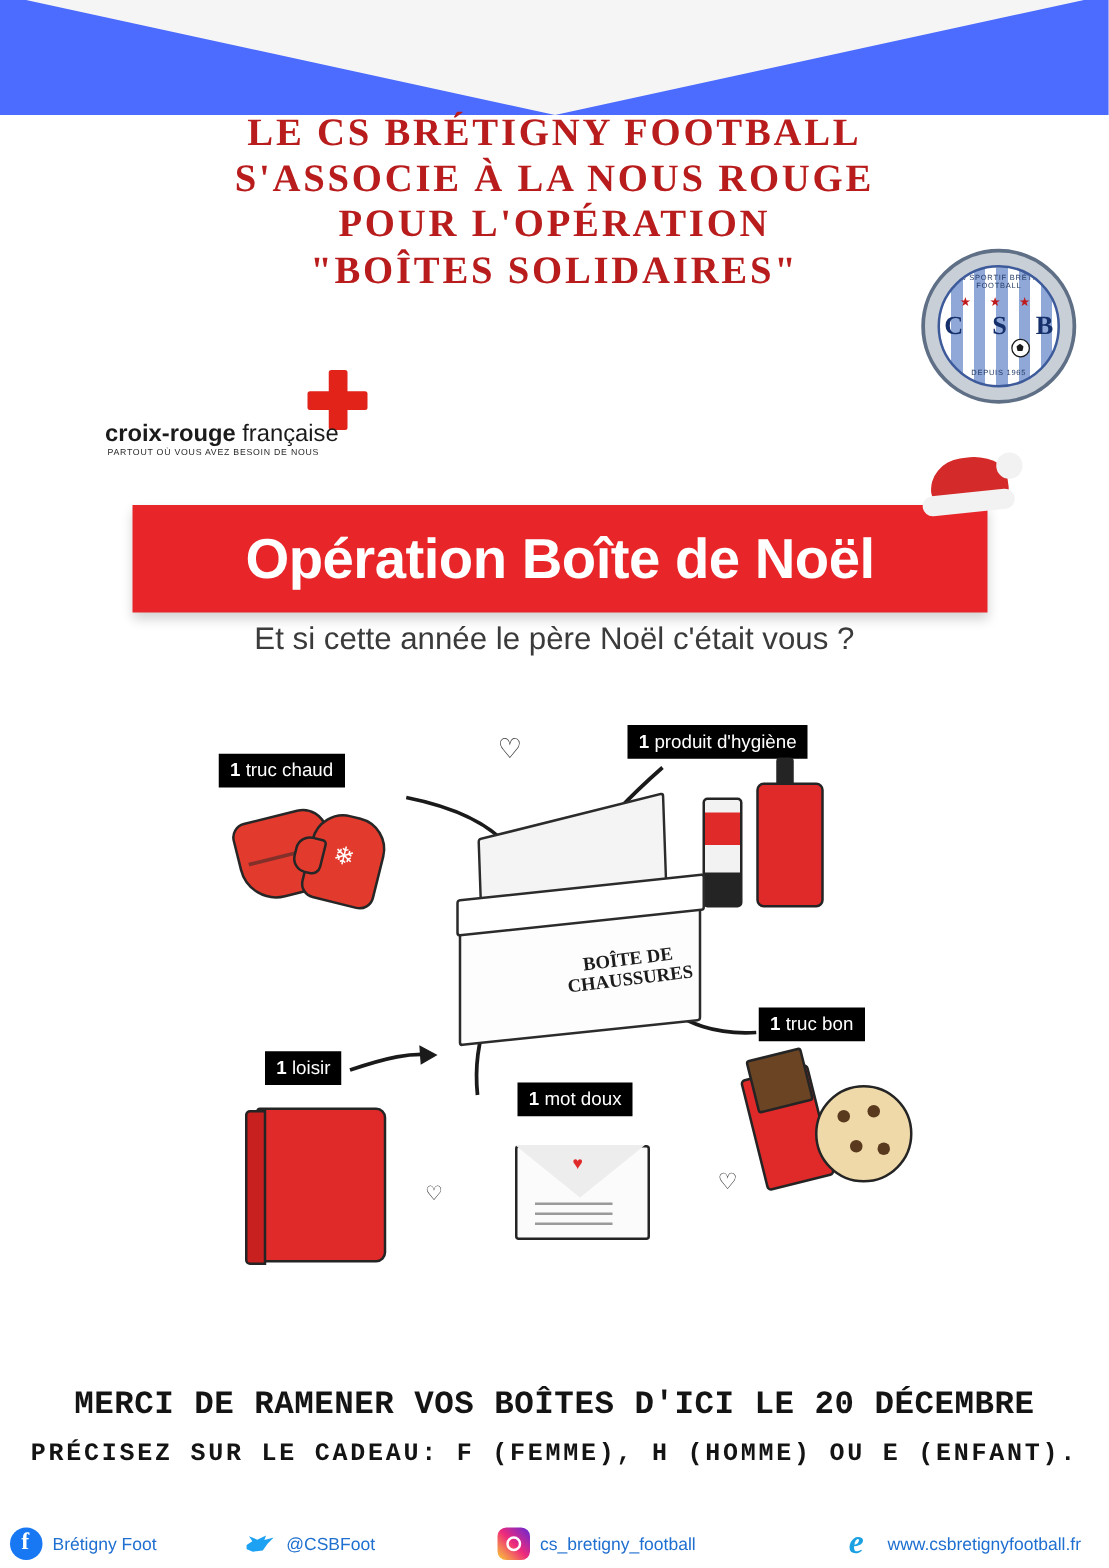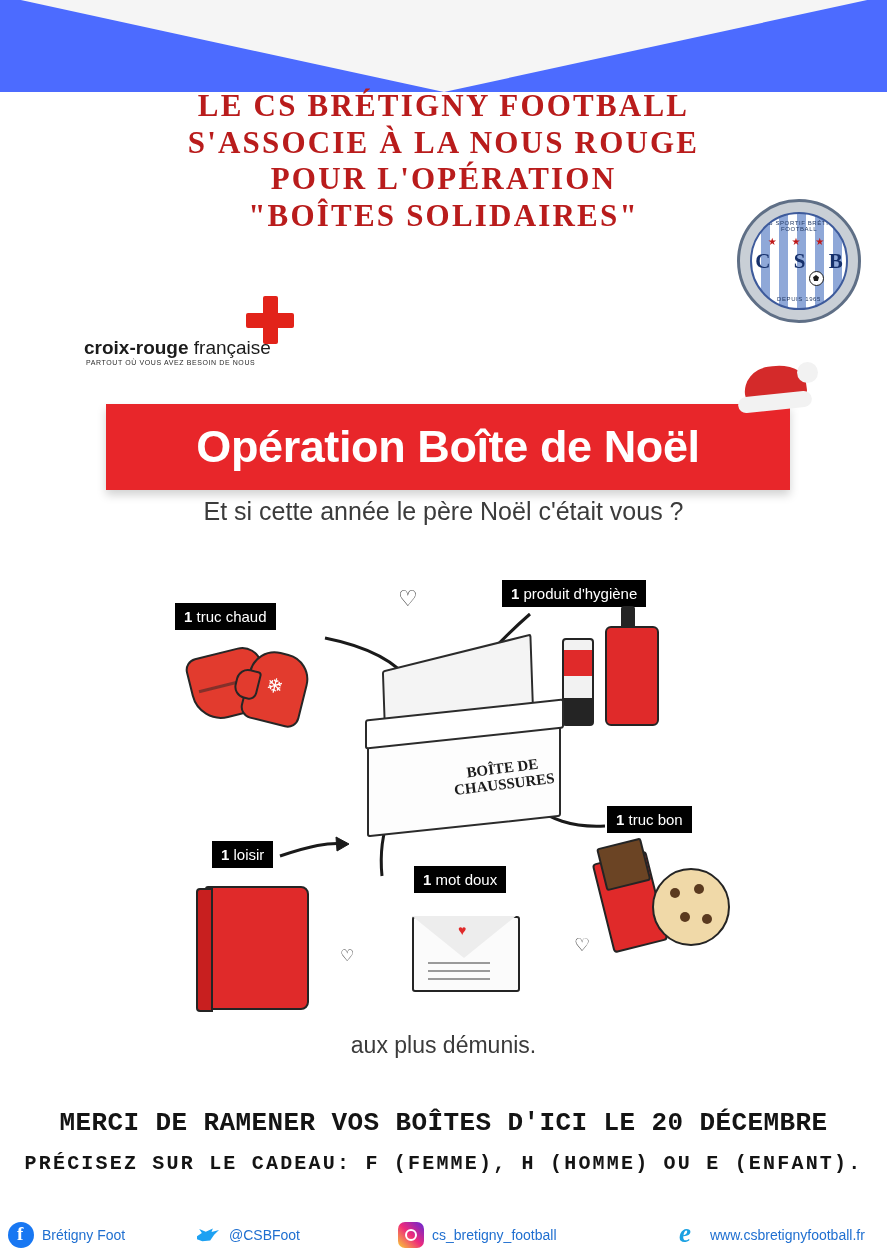--- a/index.html
+++ b/index.html
@@ -721,21 +721,20 @@
     <div class="hrt">♥</div>
     <div class="lines">
         <i></i>
         <i></i>
         <i></i>
       </div>
   </div>
 </div>
 
 <div class="help-text">
-  <div>aux plus démunis.</div>
 </div>
 <div class="deadline">MERCI DE RAMENER VOS BOÎTES D'ICI LE 20 DÉCEMBRE</div>
 <div class="precision">PRÉCISEZ SUR LE CADEAU: F (FEMME), H (HOMME) OU E (ENFANT).</div>
 
 <div class="social">
   <div class="item s1">
     <span class="ic ic-fb"></span>
     <span>Brétigny Foot</span>
   </div>
   <div class="item s2">

